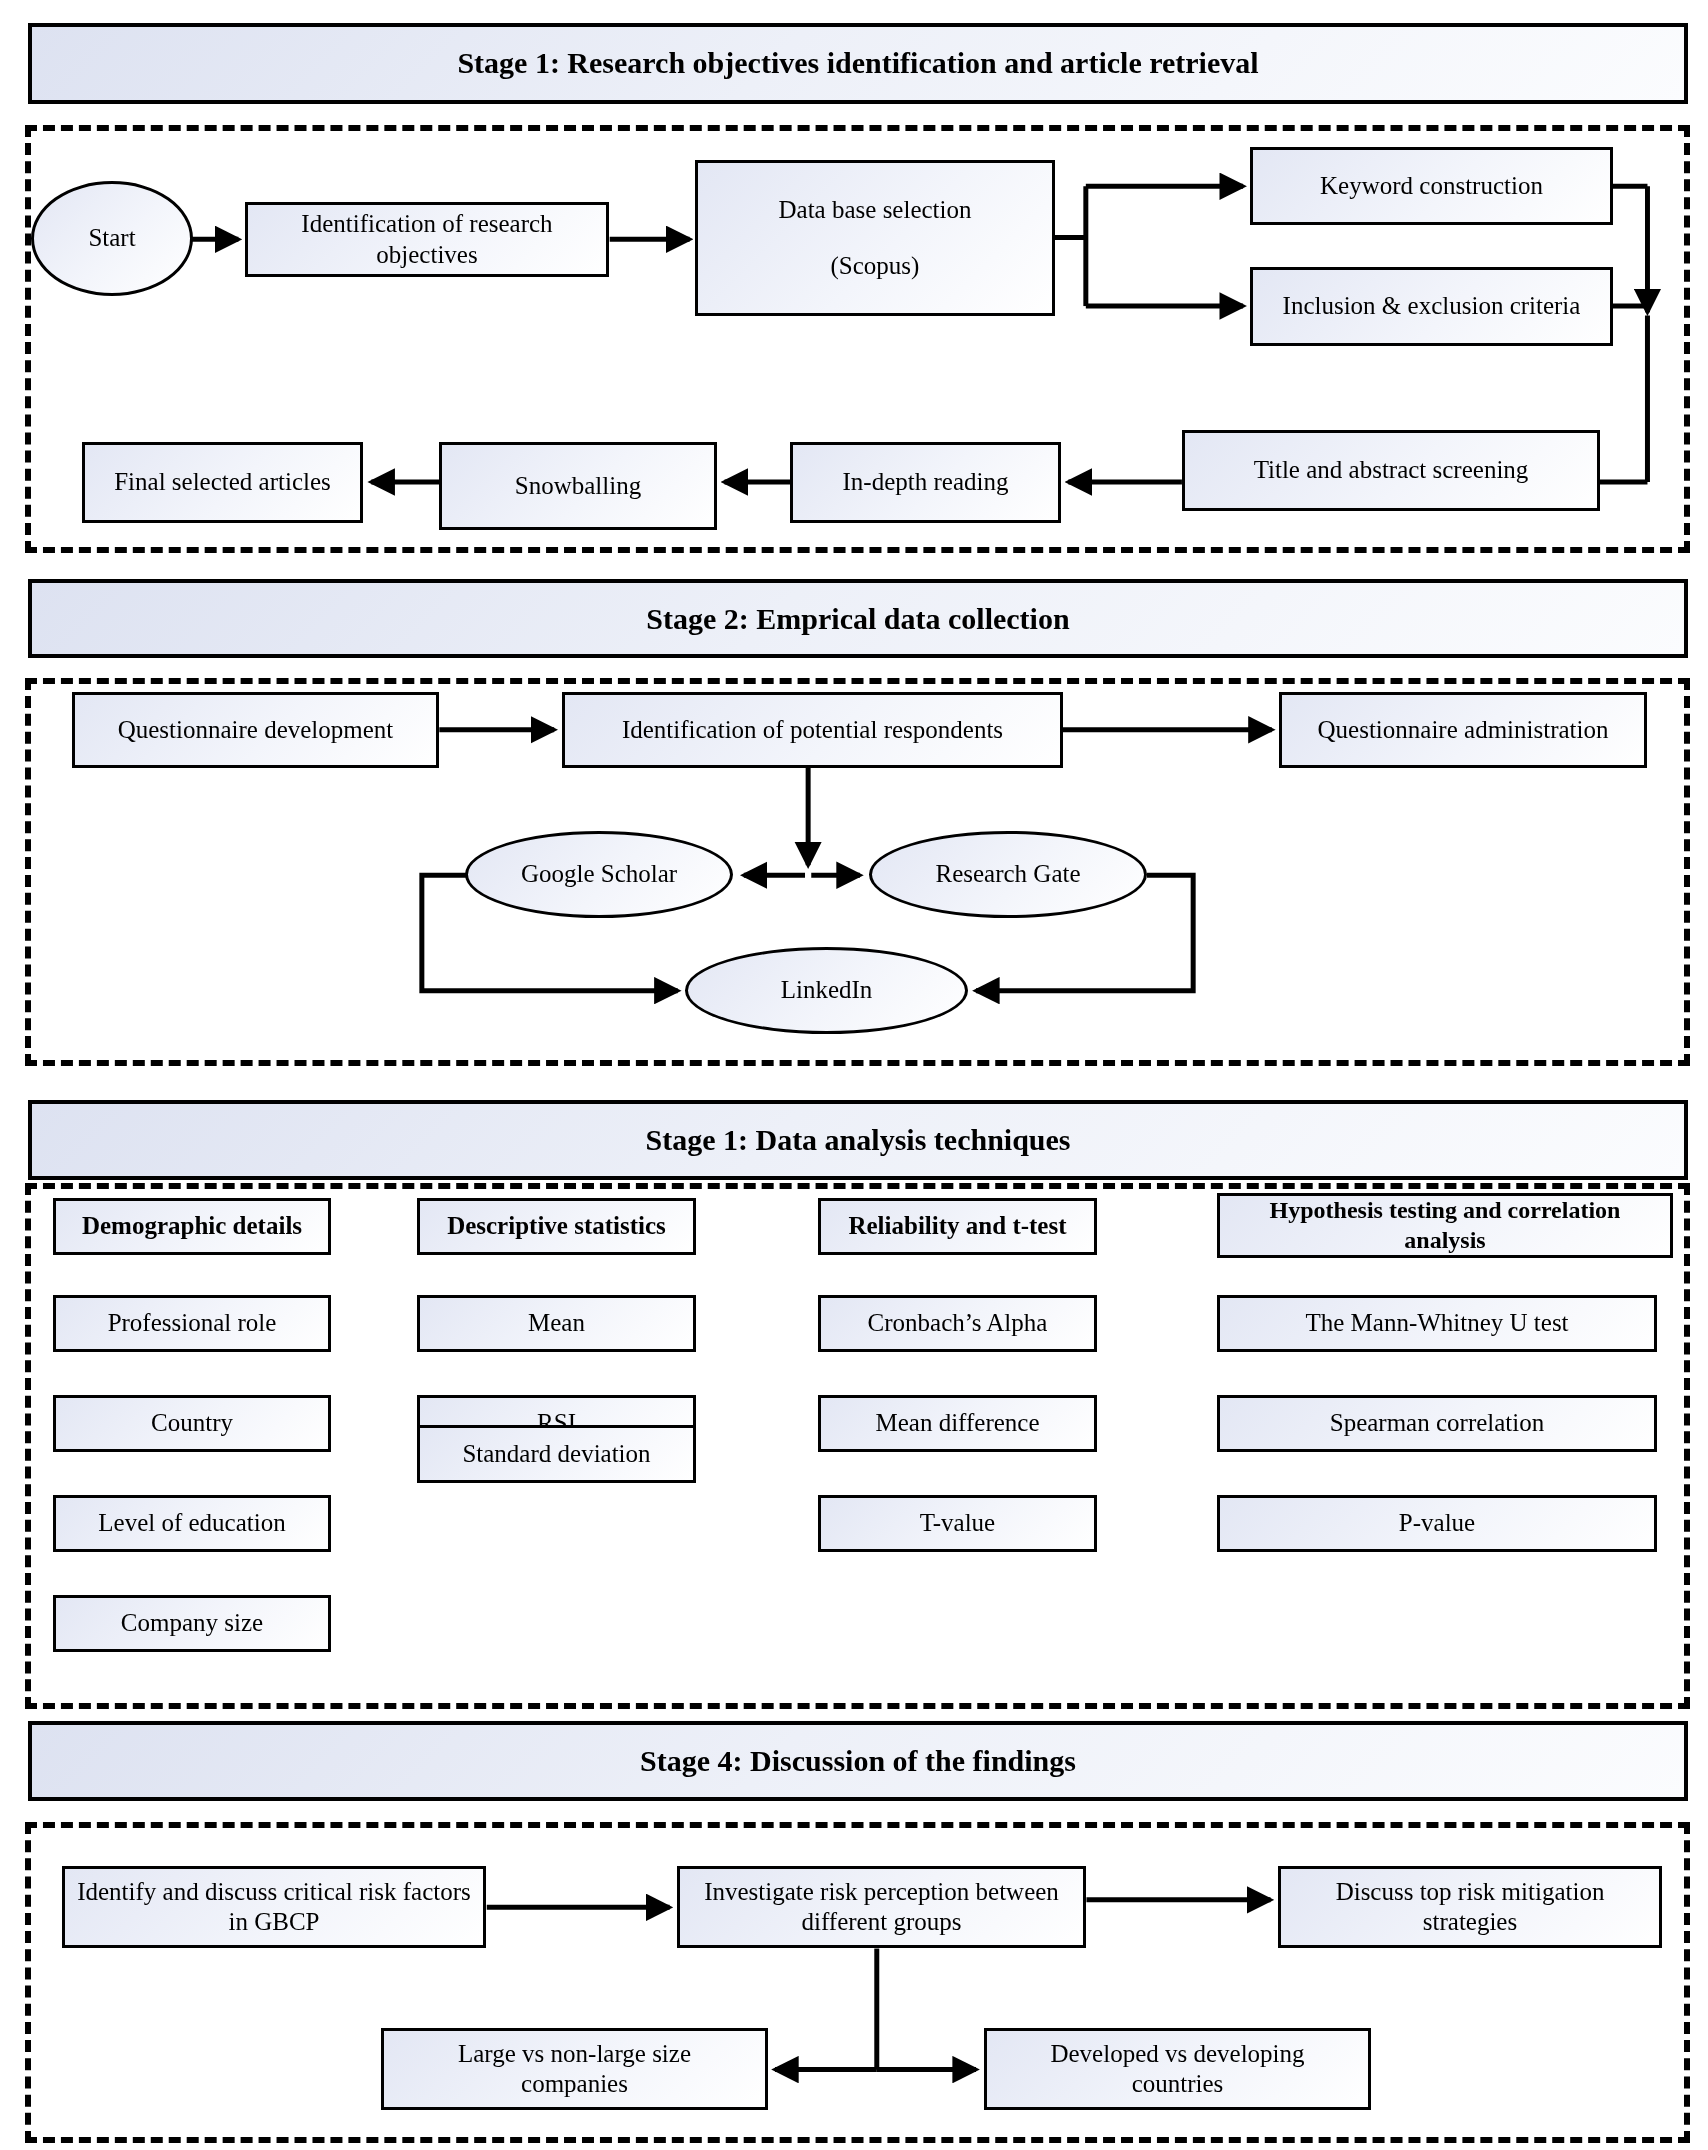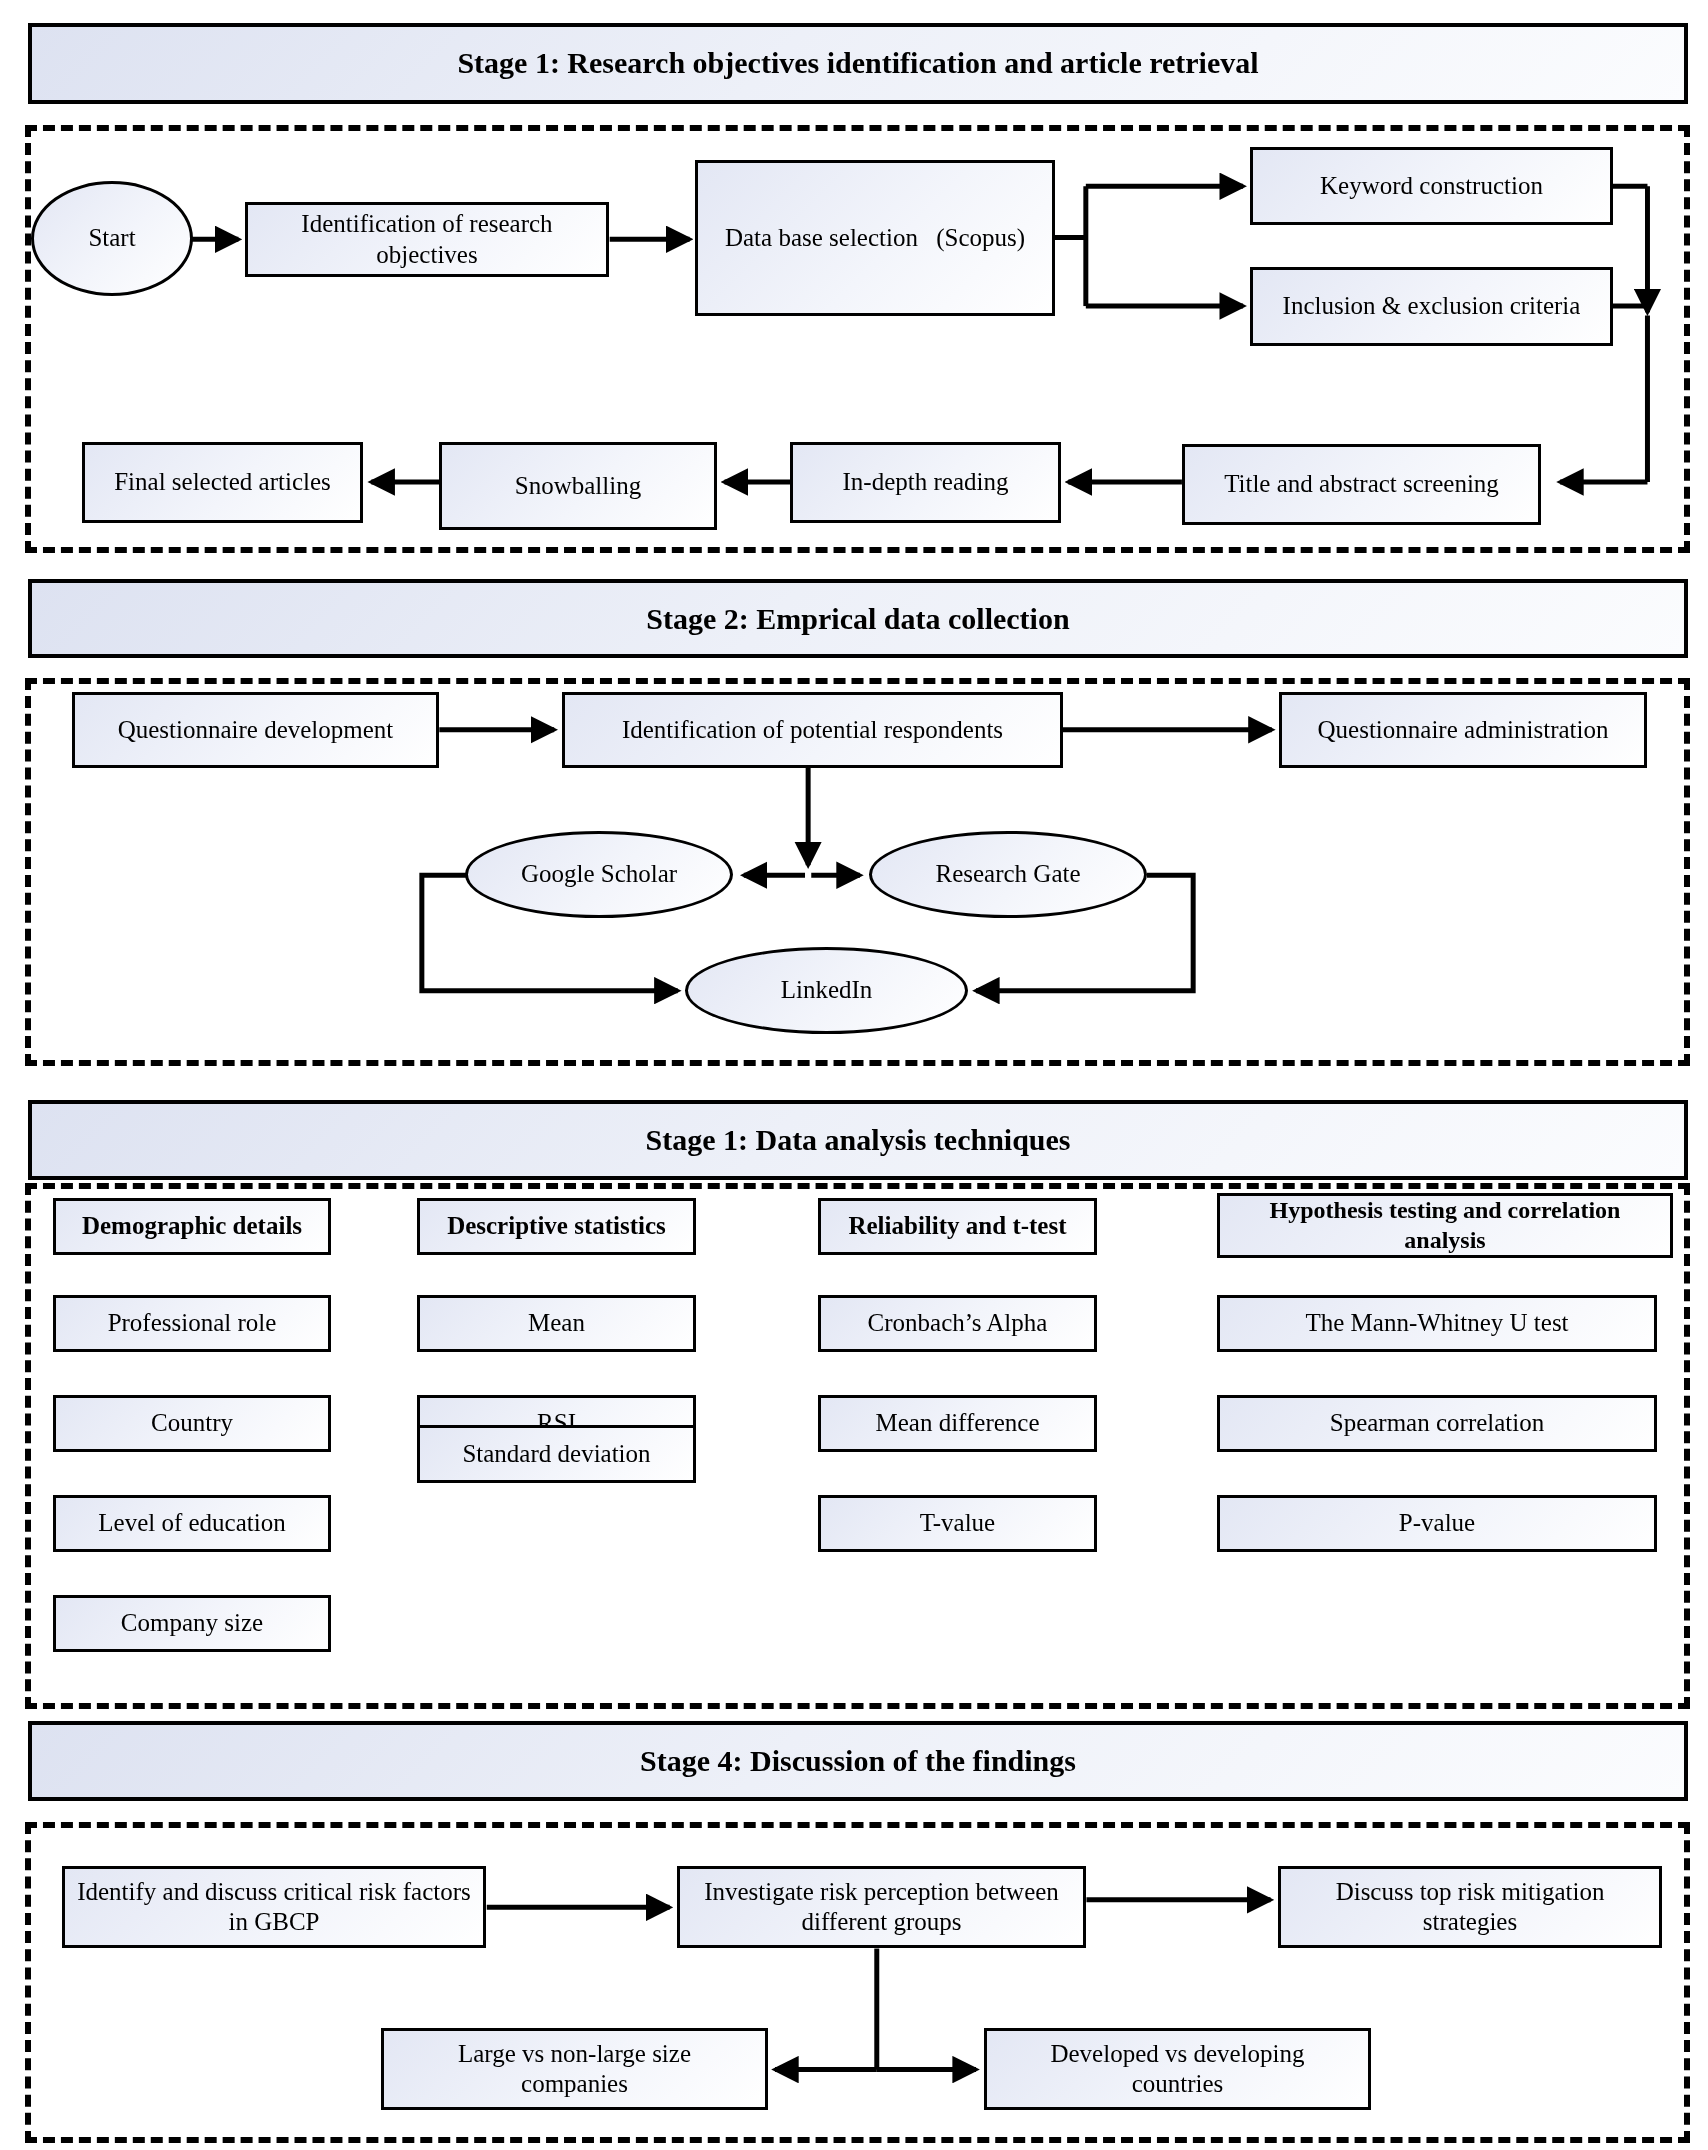--- a/index.html
+++ b/index.html
@@ -8,21 +8,21 @@
   svg.connectors{position:absolute;left:0;top:0;z-index:0;}
   .shead{position:absolute;z-index:1;display:flex;align-items:center;justify-content:center;
          background:linear-gradient(135deg,#dde2f1 0%,#edf0f8 45%,#fbfcfe 100%);
          border:4.4px solid #000;box-sizing:border-box;font-weight:bold;font-size:30px;}
   .dashed{position:absolute;z-index:0;border:6.2px dashed #000;box-sizing:border-box;}
   .node{position:absolute;z-index:1;display:flex;align-items:center;justify-content:center;text-align:center;
         background:linear-gradient(135deg,#e3e7f4 0%,#f3f5fb 55%,#ffffff 100%);
         border:3.1px solid #000;box-sizing:border-box;font-size:25px;line-height:1.22;padding:0 8.7px;}
   .node.bold{font-weight:bold;}
   .ell{border-radius:50%;border-width:3.7px;}
-  .db{flex-direction:row;justify-content:space-evenly;padding:6.2px 8.7px;}
+  .db{flex-direction:column;justify-content:space-evenly;padding:6.2px 8.7px;}
   .wrapnarrow{padding:0 19px;}
   .h2line{font-size:24px;padding:0 11.2px;}
 </style>
 </head>
 <body>
 
 <div class="canvas">
 
   <svg class="connectors" width="1708" height="2151" viewBox="0 0 2737 3446">
     <defs>
@@ -104,21 +104,21 @@
   <div class="node db" style="left:695px;top:160px;width:360px;height:156px">
     <div>Data base selection</div>
     <div>(Scopus)</div>
   </div>
   <div class="node" style="left:1250px;top:147px;width:363px;height:78px">Keyword construction</div>
   <div class="node" style="left:1250px;top:267px;width:363px;height:79px">Inclusion &amp; exclusion criteria</div>
 
   <div class="node" style="left:82px;top:442px;width:281px;height:81px">Final selected articles</div>
   <div class="node" style="left:439px;top:442px;width:278px;height:88px">Snowballing</div>
   <div class="node" style="left:790px;top:442px;width:271px;height:81px">In-depth reading</div>
-  <div class="node" style="left:1182px;top:444px;width:359px;height:81px">Title and abstract screening</div>
+  <div class="node" style="left:1182px;top:430px;width:418px;height:81px">Title and abstract screening</div>
 
   <div class="shead" style="left:28px;top:579px;width:1660px;height:79px">Stage 2: Emprical data collection</div>
 
   <div class="dashed" style="left:25px;top:678px;width:1665px;height:388px"></div>
 
   <div class="node" style="left:72px;top:692px;width:367px;height:76px">Questionnaire development</div>
   <div class="node" style="left:562px;top:692px;width:501px;height:76px">Identification of potential respondents</div>
   <div class="node" style="left:1279px;top:692px;width:368px;height:76px">Questionnaire administration</div>
 
   <div class="node ell" style="left:465px;top:831px;width:268px;height:87px">Google Scholar</div>

